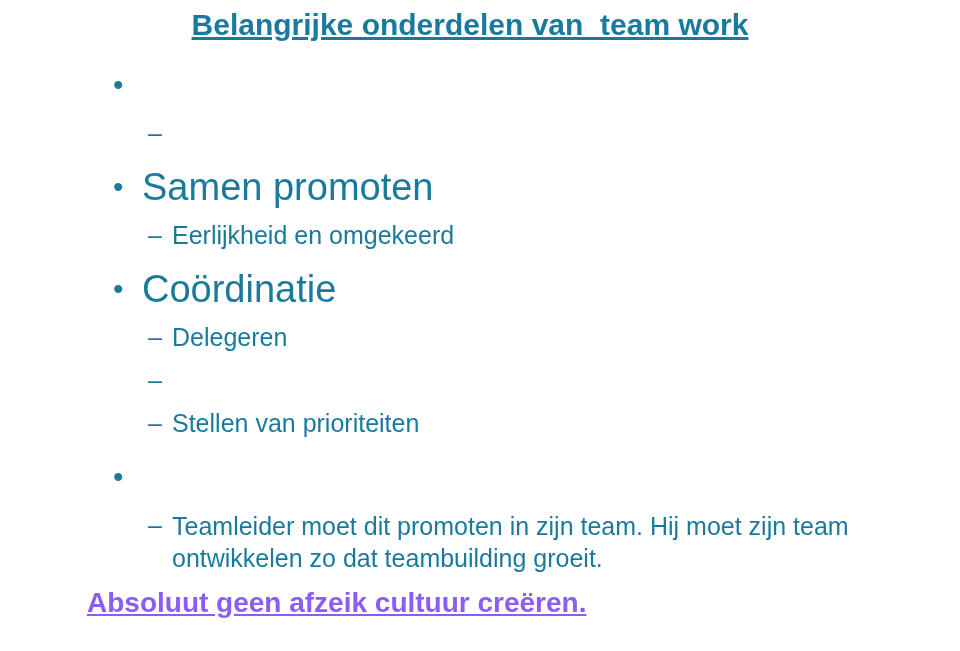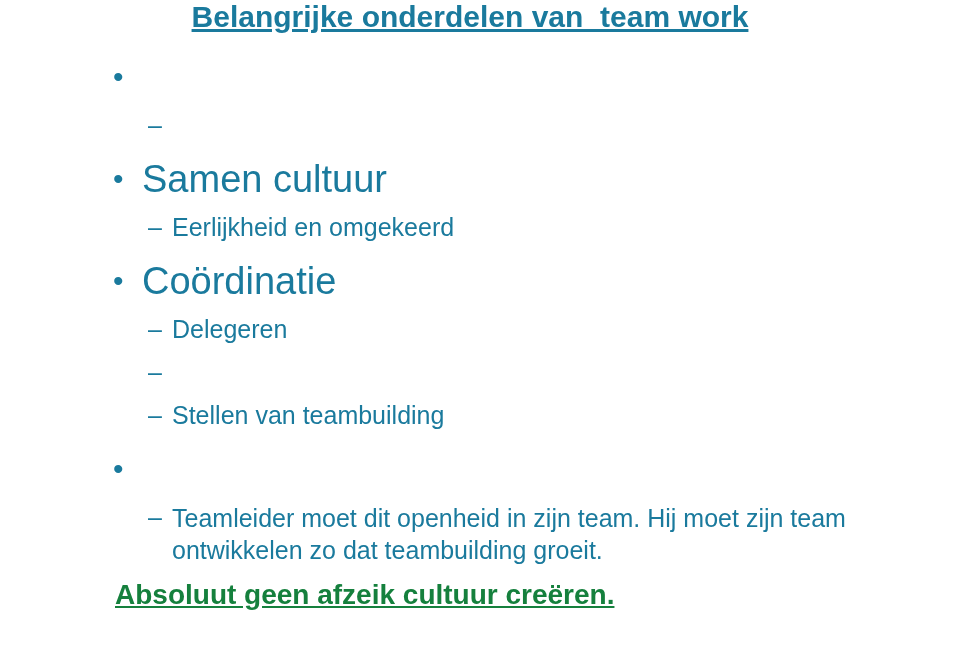--- a/index.html
+++ b/index.html
@@ -4,21 +4,21 @@
 <style>
   * { margin: 0; padding: 0; box-sizing: border-box; }
   html, body {
     width: 960px; height: 651px;
     background: #ffffff;
     font-family: "Liberation Sans", sans-serif;
     overflow: hidden;
   }
   .slide {
     width: 960px; height: 651px;
-    padding-top: 0;
+    padding-top: 8px;
     color: #1A7A9D;
   }
   .slide-title {
     text-align: center;
     font-size: 30px;
     font-weight: bold;
     text-decoration: underline;
     white-space: pre-wrap;
     color: #1A7A9D;
     letter-spacing: 0px;
@@ -56,73 +56,73 @@
   }
   .l2-text { max-width: 710px; }
 
   
   .mt-l1-first { margin-top: 22px; }
   .mt-l2 { margin-top: 12px; }
   .mt-l1 { margin-top: 17px; }
   .l2-wrap { line-height: 32px; }
 
   .emphasis-line {
-    margin-left: 115px;
+    margin-left: 87px;
     margin-top: 13px;
     font-size: 28px;
     font-weight: bold;
     text-decoration: underline;
-    color: #15803d;
+    color: #8b5cf6;
   }
 </style>
 </head>
 <body>
 
 <div class="slide">
 
   <div class="slide-title">Belangrijke onderdelen van  team work</div>
 
   <ul class="bullet-list">
 
     <li class="l1-item mt-l1-first">
       <span class="l1-marker">•</span>
     </li>
     <li class="l2-item mt-l2">
       <span class="l2-marker">–</span>
     </li>
 
     <li class="l1-item mt-l1">
       <span class="l1-marker">•</span>
-      <span class="l1-text">Samen cultuur</span>
+      <span class="l1-text">Samen promoten</span>
     </li>
     <li class="l2-item mt-l2">
       <span class="l2-marker">–</span>
       <span class="l2-text">Eerlijkheid en omgekeerd</span>
     </li>
 
     <li class="l1-item mt-l1">
       <span class="l1-marker">•</span>
       <span class="l1-text">Coördinatie</span>
     </li>
     <li class="l2-item mt-l2">
       <span class="l2-marker">–</span>
       <span class="l2-text">Delegeren</span>
     </li>
     <li class="l2-item mt-l2">
       <span class="l2-marker">–</span>
     </li>
     <li class="l2-item mt-l2">
       <span class="l2-marker">–</span>
-      <span class="l2-text">Stellen van teambuilding</span>
+      <span class="l2-text">Stellen van prioriteiten</span>
     </li>
 
     <li class="l1-item mt-l1">
       <span class="l1-marker">•</span>
     </li>
     <li class="l2-item mt-l2 l2-wrap">
       <span class="l2-marker">–</span>
-      <span class="l2-text">Teamleider moet dit openheid in zijn team. Hij moet zijn team ontwikkelen zo dat teambuilding groeit.</span>
+      <span class="l2-text">Teamleider moet dit promoten in zijn team. Hij moet zijn team ontwikkelen zo dat teambuilding groeit.</span>
     </li>
   </ul>
 
   <div class="emphasis-line">Absoluut geen afzeik cultuur creëren.</div>
 
 </div>
 
 </body></html>

